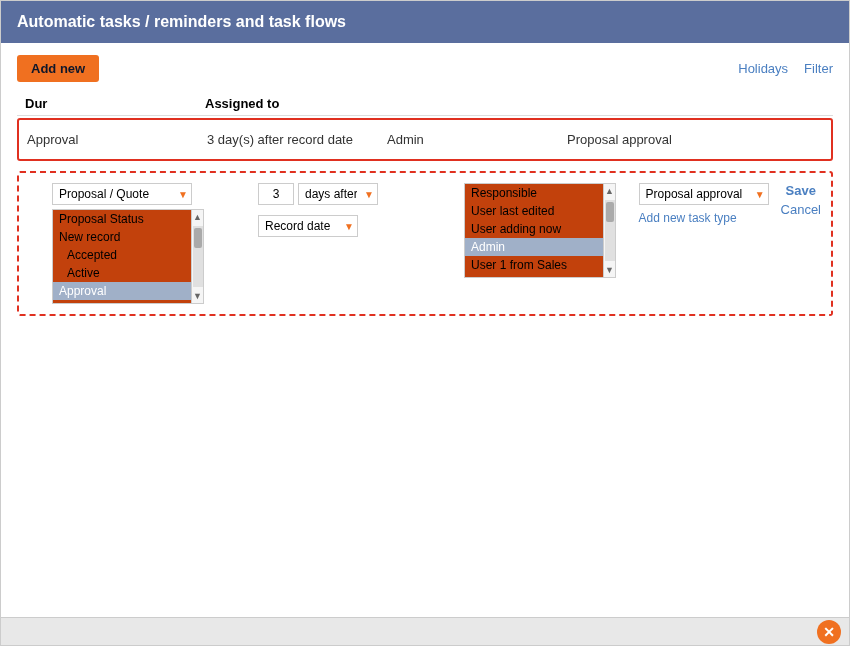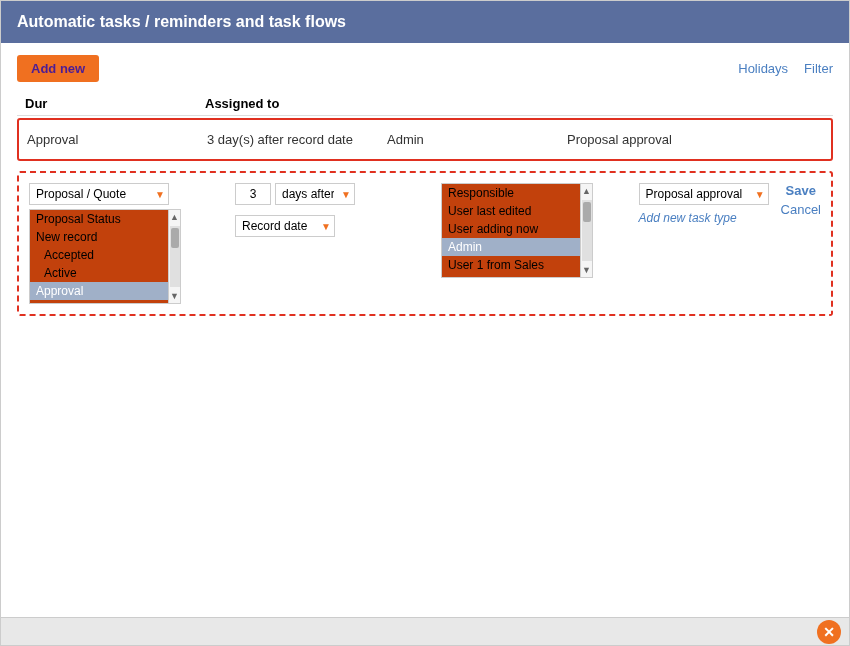--- a/index.html
+++ b/index.html
@@ -5,21 +5,21 @@
     * { box-sizing: border-box; margin: 0; padding: 0; }
     body { font-family: Arial, sans-serif; font-size: 13px; background: #f0f0f0; width: 850px; height: 646px; overflow: hidden; }
 
     .window { width: 850px; height: 646px; background: #fff; border: 1px solid #ccc; display: flex; flex-direction: column; }
 
     .title-bar { background: #5a6e9e; color: #fff; padding: 12px 16px; font-size: 16px; font-weight: bold; }
 
     .content { flex: 1; padding: 12px 16px; overflow: hidden; position: relative; }
 
     .toolbar { display: flex; align-items: center; margin-bottom: 10px; }
-    .add-new-btn { background: #f07020; color: #4c1d95; border: none; padding: 6px 14px; font-size: 13px; font-weight: bold; cursor: pointer; border-radius: 3px; }
+    .add-new-btn { background: #f07020; color: #0f172a; border: none; padding: 6px 14px; font-size: 13px; font-weight: bold; cursor: pointer; border-radius: 3px; }
     .toolbar-right { margin-left: auto; display: flex; gap: 16px; }
     .toolbar-link { color: #4a7fc1; cursor: pointer; font-size: 13px; }
 
     .table-header { display: grid; grid-template-columns: 180px 180px 180px 1fr; padding: 4px 8px; font-weight: bold; font-size: 13px; border-bottom: 1px solid #ddd; margin-bottom: 2px; }
 
     .record-row { display: grid; grid-template-columns: 180px 180px 180px 1fr; padding: 12px 8px; border: 2px solid #e03020; border-radius: 3px; margin-bottom: 10px; background: #fff; }
     .record-cell { font-size: 13px; color: #333; padding-right: 8px; }
 
     .edit-panel { border: 2px dashed #e03020; border-radius: 3px; padding: 10px; background: #fff; }
 
@@ -34,30 +34,30 @@
     .listbox-item.selected { background: #a0b0c8; color: #fff; }
 
     .listbox-with-scroll { display: flex; }
     .listbox-scrollbar { width: 12px; border: 1px solid #ccc; border-left: none; background: #f5f5f5; display: flex; flex-direction: column; align-items: center; }
     .scrollbar-arrow { font-size: 9px; color: #666; cursor: pointer; line-height: 14px; }
     .scrollbar-track { flex: 1; width: 10px; background: #e0e0e0; margin: 2px 0; position: relative; }
     .scrollbar-thumb { width: 8px; height: 20px; background: #aaa; position: absolute; top: 2px; left: 1px; border-radius: 2px; }
 
     .task-type-section { display: flex; flex-direction: column; gap: 4px; }
     .task-type-select-wrap { display: flex; align-items: center; gap: 4px; }
-    .add-task-link { color: #4a7fc1; font-size: 12px; cursor: pointer; margin-top: 2px; font-style: italic; }
+    .add-task-link { color: #4a7fc1; font-size: 12px; cursor: pointer; margin-top: 2px; }
 
     .save-cancel { display: flex; flex-direction: column; gap: 4px; margin-left: 6px; }
     .save-btn { background: none; border: none; color: #4a7fc1; font-size: 13px; cursor: pointer; font-weight: bold; padding: 0; text-align: center; }
     .cancel-btn { background: none; border: none; color: #4a7fc1; font-size: 13px; cursor: pointer; padding: 0; text-align: left; }
 
     .bottom-bar { height: 28px; background: #e8e8e8; border-top: 1px solid #ccc; display: flex; align-items: center; justify-content: flex-end; padding-right: 8px; }
     .close-circle { width: 24px; height: 24px; background: #f07020; border-radius: 50%; display: flex; align-items: center; justify-content: center; cursor: pointer; color: #fff; font-size: 14px; font-weight: bold; }
 
-    .edit-columns { display: grid; grid-template-columns: 200px 200px 1fr auto; gap: 6px; align-items: start; }
+    .edit-columns { display: grid; grid-template-columns: 200px 200px 1fr auto; gap: 6px; align-items: start; margin-left: 23px; }
     .col1 { display: flex; flex-direction: column; gap: 4px; }
     .col2 { display: flex; align-items: flex-start; gap: 4px; }
     .col3 { display: flex; flex-direction: column; gap: 4px; }
   </style>
 </head>
 <body>
 
 <div class="window">
   <div class="title-bar">
     <span>Automatic tasks / reminders and task flows</span>

